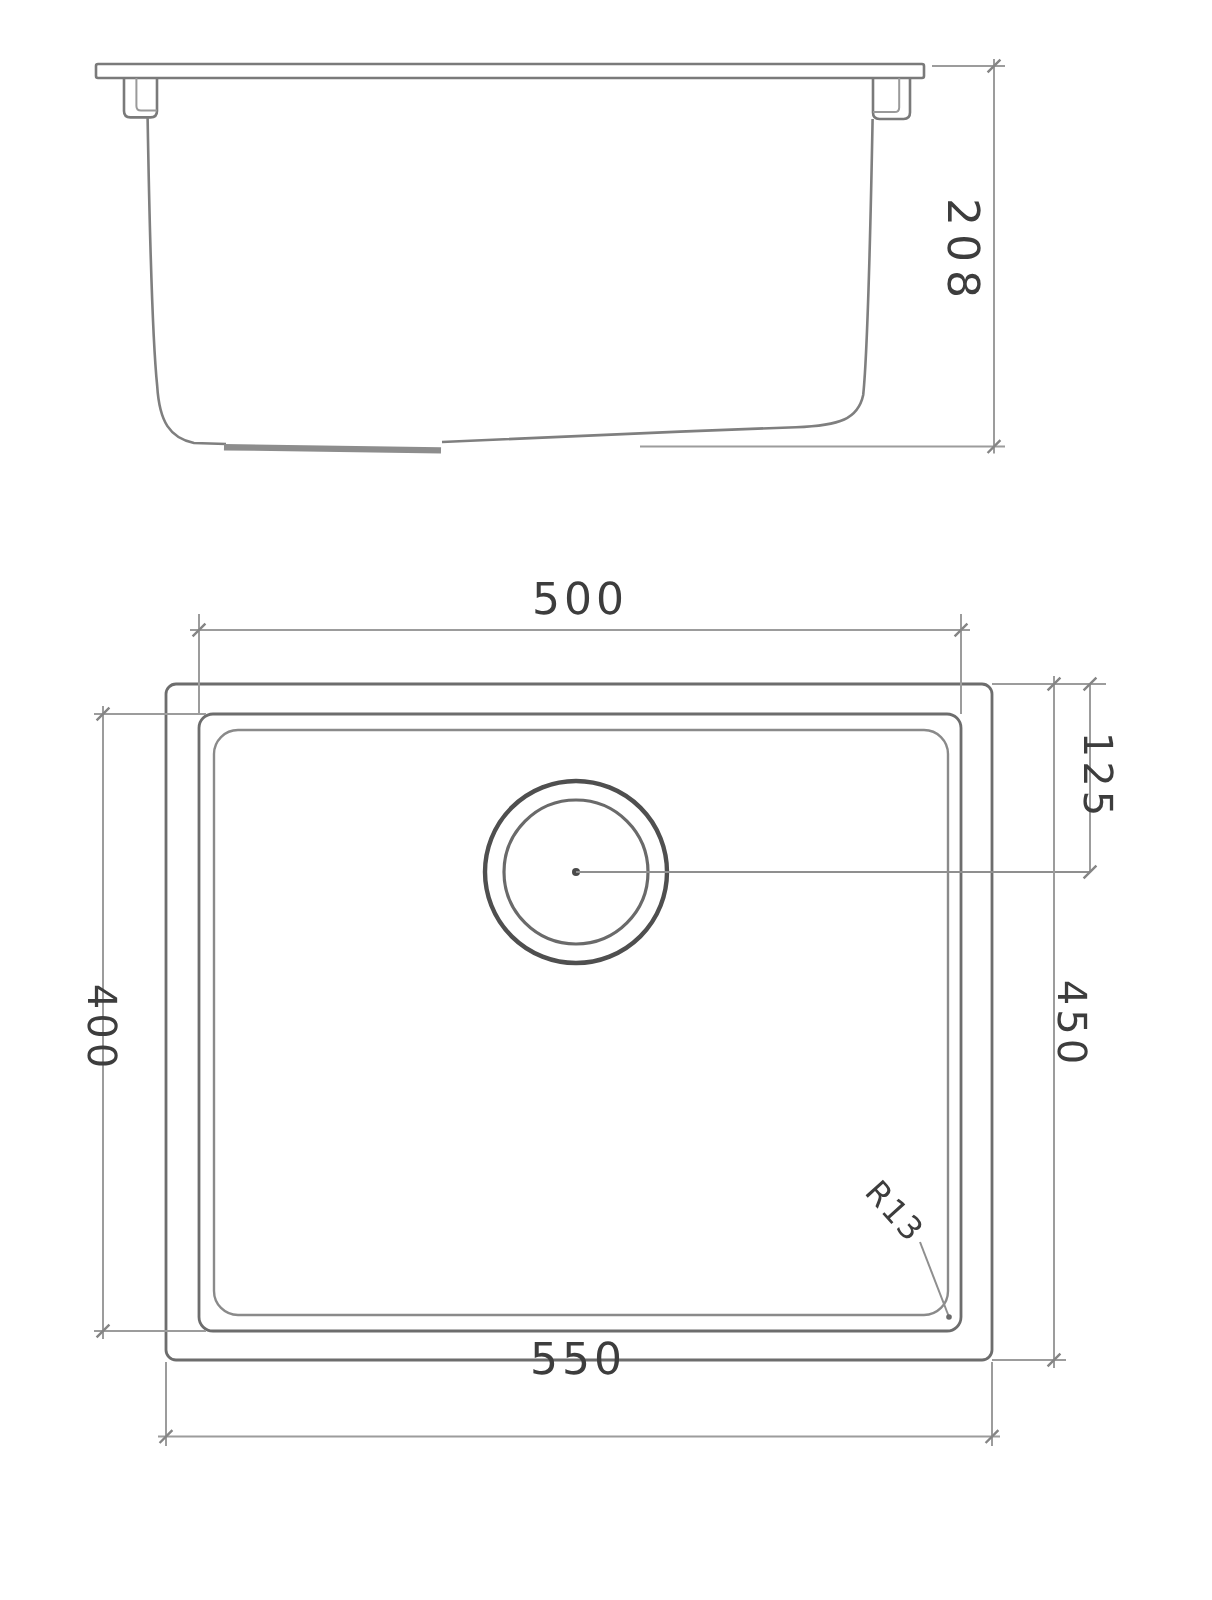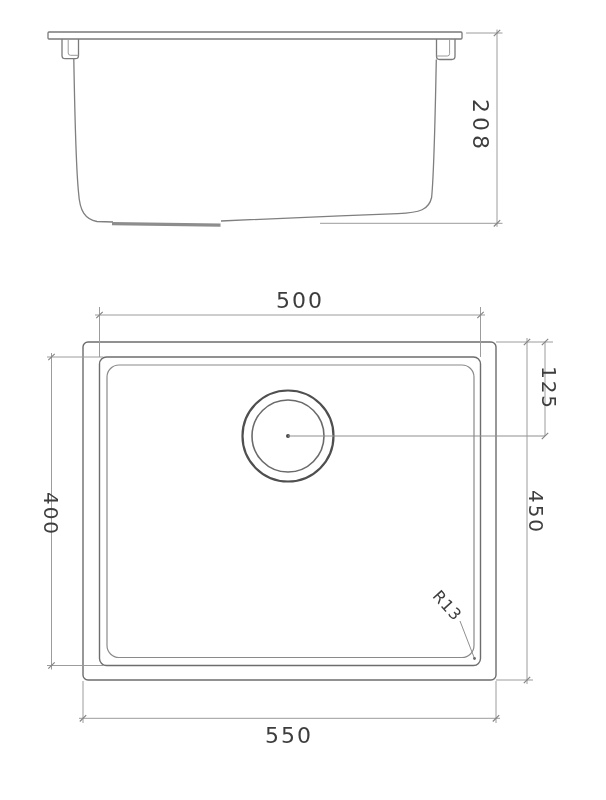--- a/index.html
+++ b/index.html
@@ -86,25 +86,25 @@
       <path d="M545,342 L545,436" stroke="#9c9c9c" stroke-width="1"></path>
       <path d="M541.8,345.2 L548.2,338.8 M541.8,439.2 L548.2,432.8" stroke="#858585" stroke-width="1.2"></path>
 
       <path d="M460,621 L474.5,658.5" stroke="#8f8f8f" stroke-width="1"></path>
       <circle cx="474.5" cy="658.5" r="1.4" fill="#6a6a6a" stroke="none"></circle>
     </g>
   </svg>
 
   <div class="dim-label dim-v208" style="left:480px;top:126px">208</div>
 
-  <div class="dim-label dim-h" style="left:300px;top:301px">500</div>
+  <div class="dim-label dim-h" style="left:290px;top:301px">500</div>
 
   <div class="dim-label dim-v" style="left:549px;top:388px">125</div>
 
   <div class="dim-label dim-v" style="left:51px;top:514px">400</div>
 
   <div class="dim-label dim-v" style="left:536px;top:512px">450</div>
 
   <div class="dim-label dim-r" style="left:447px;top:606px">R13</div>
 
-  <div class="dim-label dim-h" style="left:289px;top:736px">550</div>
+  <div class="dim-label dim-h" style="left:289px;top:681px">550</div>
 
 </div>
 
 </body></html>

